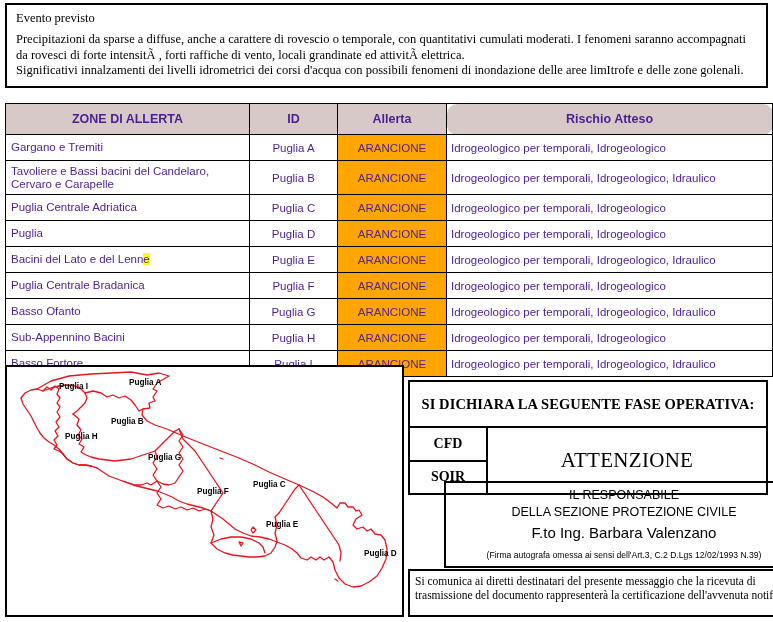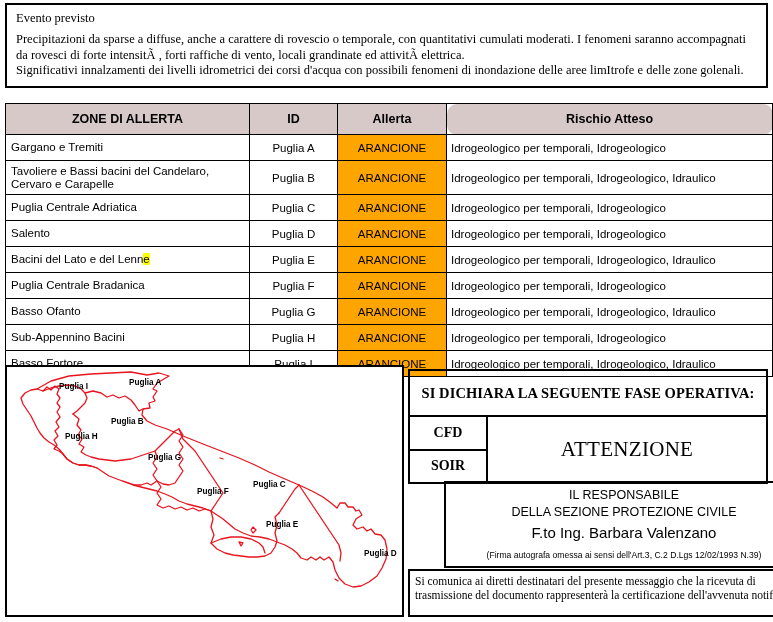--- a/index.html
+++ b/index.html
@@ -52,21 +52,21 @@
     left: 5px;
     top: 103px;
     width: 763px;
     border-collapse: collapse;
     table-layout: fixed;
     font-family: "Liberation Sans", sans-serif;
   }
   .zone-table th, .zone-table td {
     border: 1px solid #000;
     padding: 0;
-    color: #000000;
+    color: #4c1d95;
   }
   .zone-table thead th {
     background: #d8c9c9;
     font-family: "Liberation Sans", sans-serif;
     font-weight: bold;
     font-size: 12.5px;
     text-align: center;
     height: 30px;
     vertical-align: middle;
   }
@@ -134,21 +134,21 @@
   .right-col {
     position: absolute;
     left: 403px;
     top: 0;
     width: 360px;
     height: 252px;
   }
 
   .decl-box {
     position: absolute;
-    left: 0; top: 4px;
+    left: 0; top: 15px;
     width: 360px;
     height: 115px;
     box-sizing: border-box;
     border: 2px solid #000;
   }
   .decl-title {
     height: 46px;
     box-sizing: border-box;
     border-bottom: 2px solid #000;
     display: flex;
@@ -274,21 +274,21 @@
         <td class="c-allerta">ARANCIONE</td>
         <td class="c-risk">Idrogeologico per temporali, Idrogeologico, Idraulico</td>
       </tr>
       <tr>
         <td class="c-zone">Puglia Centrale Adriatica</td>
         <td class="c-id">Puglia C</td>
         <td class="c-allerta">ARANCIONE</td>
         <td class="c-risk">Idrogeologico per temporali, Idrogeologico</td>
       </tr>
       <tr>
-        <td class="c-zone">Salento</td>
+        <td class="c-zone">Puglia</td>
         <td class="c-id">Puglia D</td>
         <td class="c-allerta">ARANCIONE</td>
         <td class="c-risk">Idrogeologico per temporali, Idrogeologico</td>
       </tr>
       <tr>
         <td class="c-zone"><span>Bacini del Lato e del Lenn</span><span class="hl">e</span></td>
         <td class="c-id">Puglia E</td>
         <td class="c-allerta">ARANCIONE</td>
         <td class="c-risk">Idrogeologico per temporali, Idrogeologico, Idraulico</td>
       </tr>

